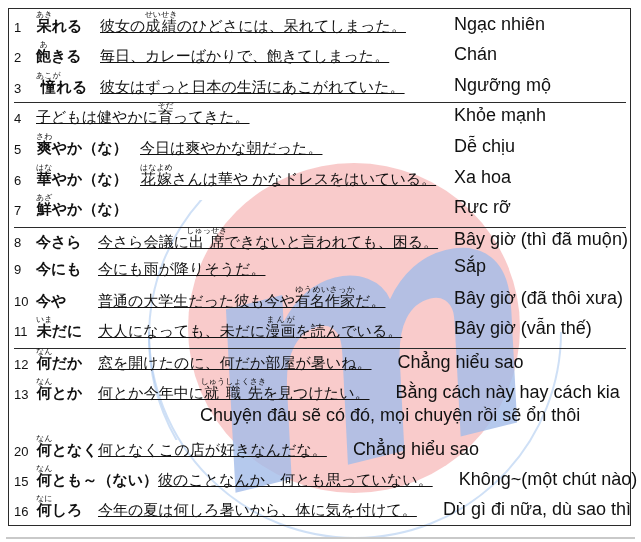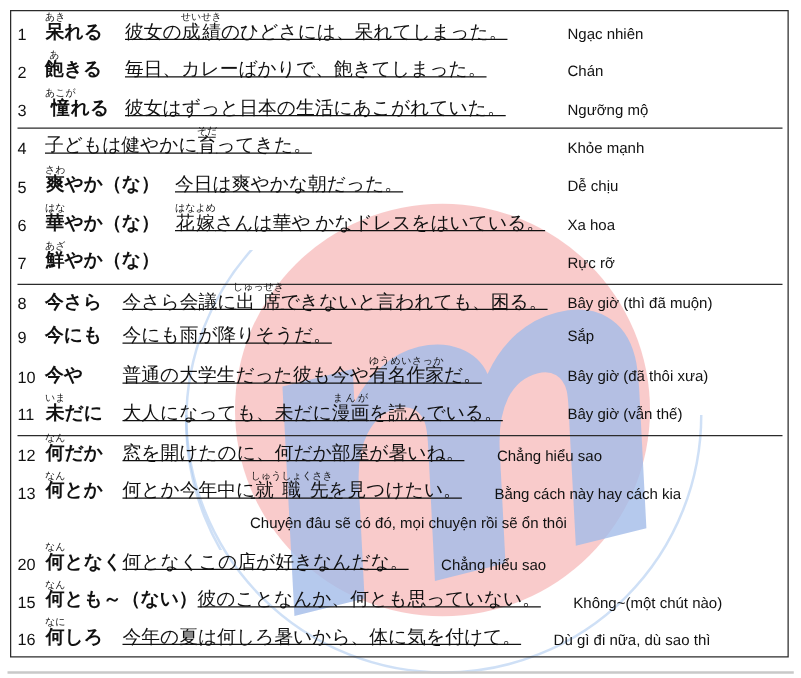--- a/index.html
+++ b/index.html
@@ -56,21 +56,21 @@
     font-family:Liberation Serif, serif;
     white-space:nowrap;
   }
   .sentence{
     font-size:15px;
     font-family:"Liberation Serif","DejaVu Serif",serif;
     white-space:nowrap;
     text-decoration:underline;
   }
   ruby rt{font-size:8px;font-weight:normal;color:#111;letter-spacing:0}
-  .meaning{font-size:12px;white-space:nowrap}
+  .meaning{font-size:18px;white-space:nowrap}
   .meaning.abs{position:absolute;left:440px;bottom:1px}
   .g4 .meaning{margin-left:26px}
   
   .g1 .word{min-width:64px}
   .g2 .word{min-width:104px}
   .g3 .word{min-width:62px}
   .g4 .word{min-width:62px}
   
   .g1 .row:nth-child(1){height:26.5px}
   .g1 .row:nth-child(2){height:30px}

